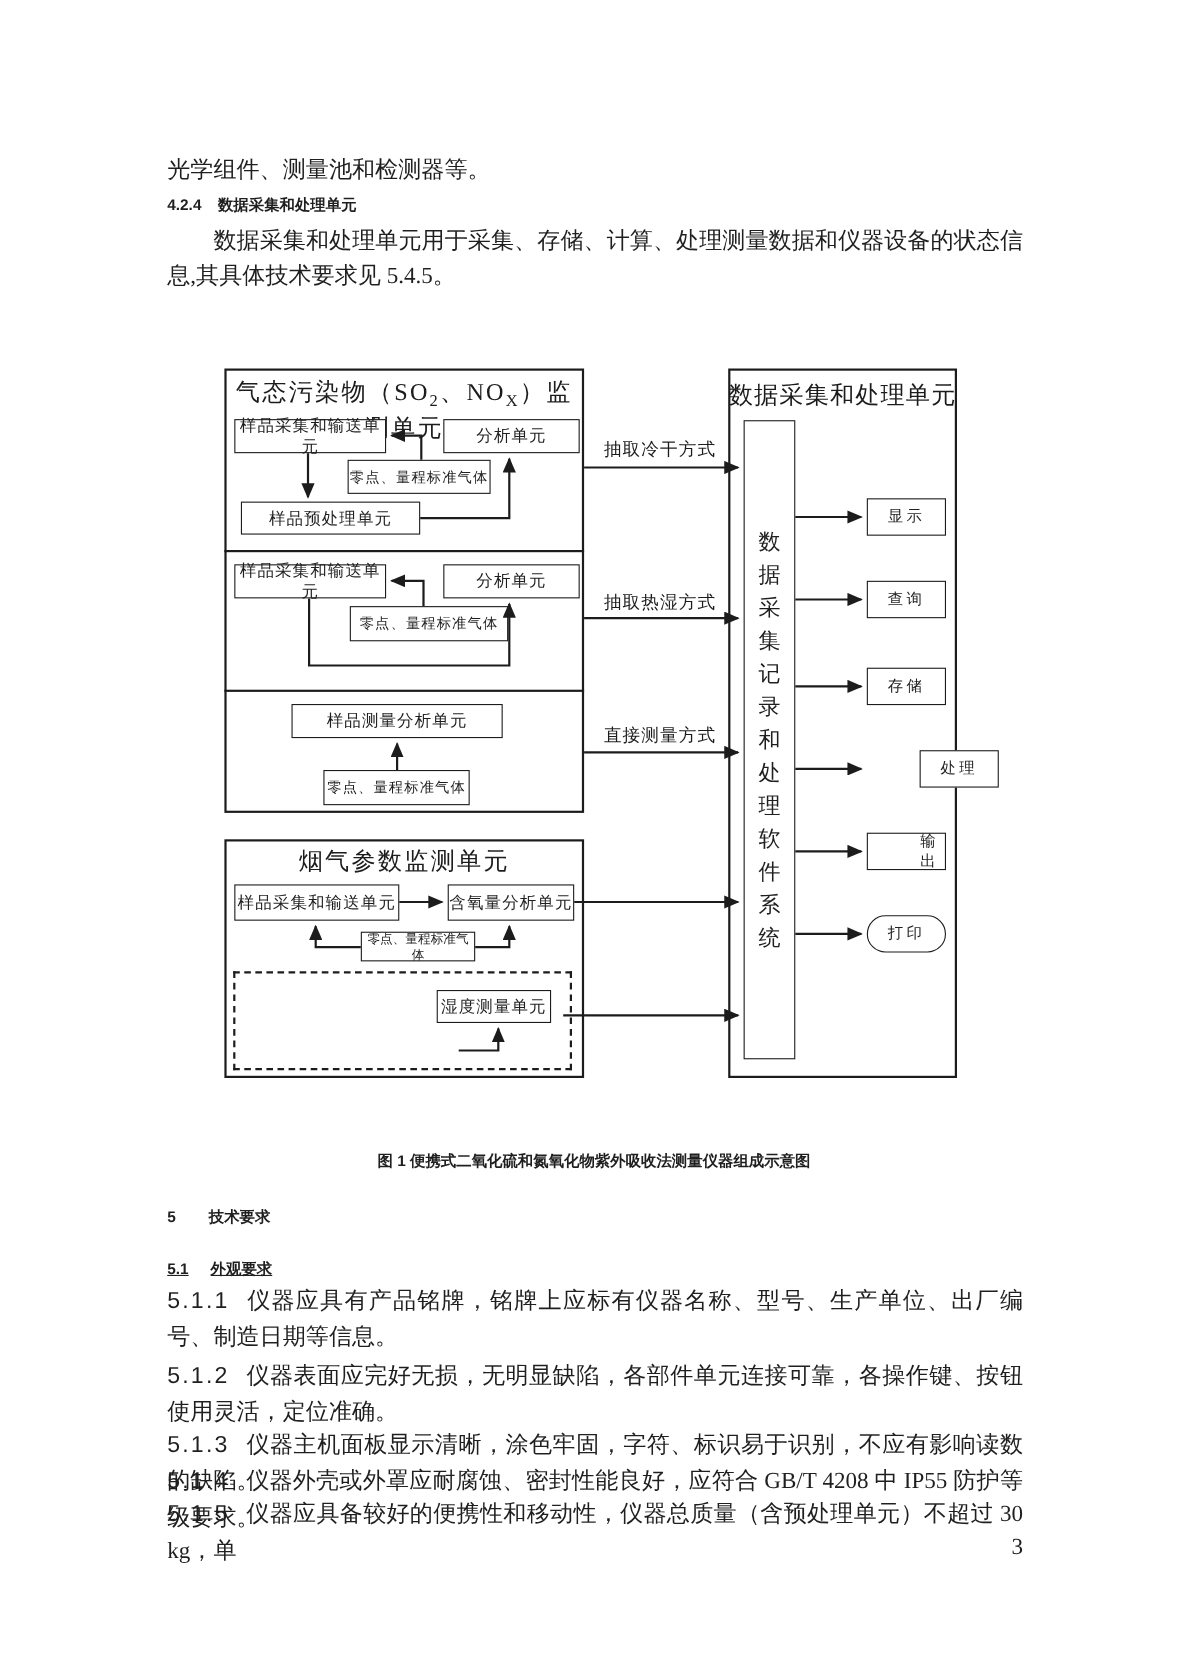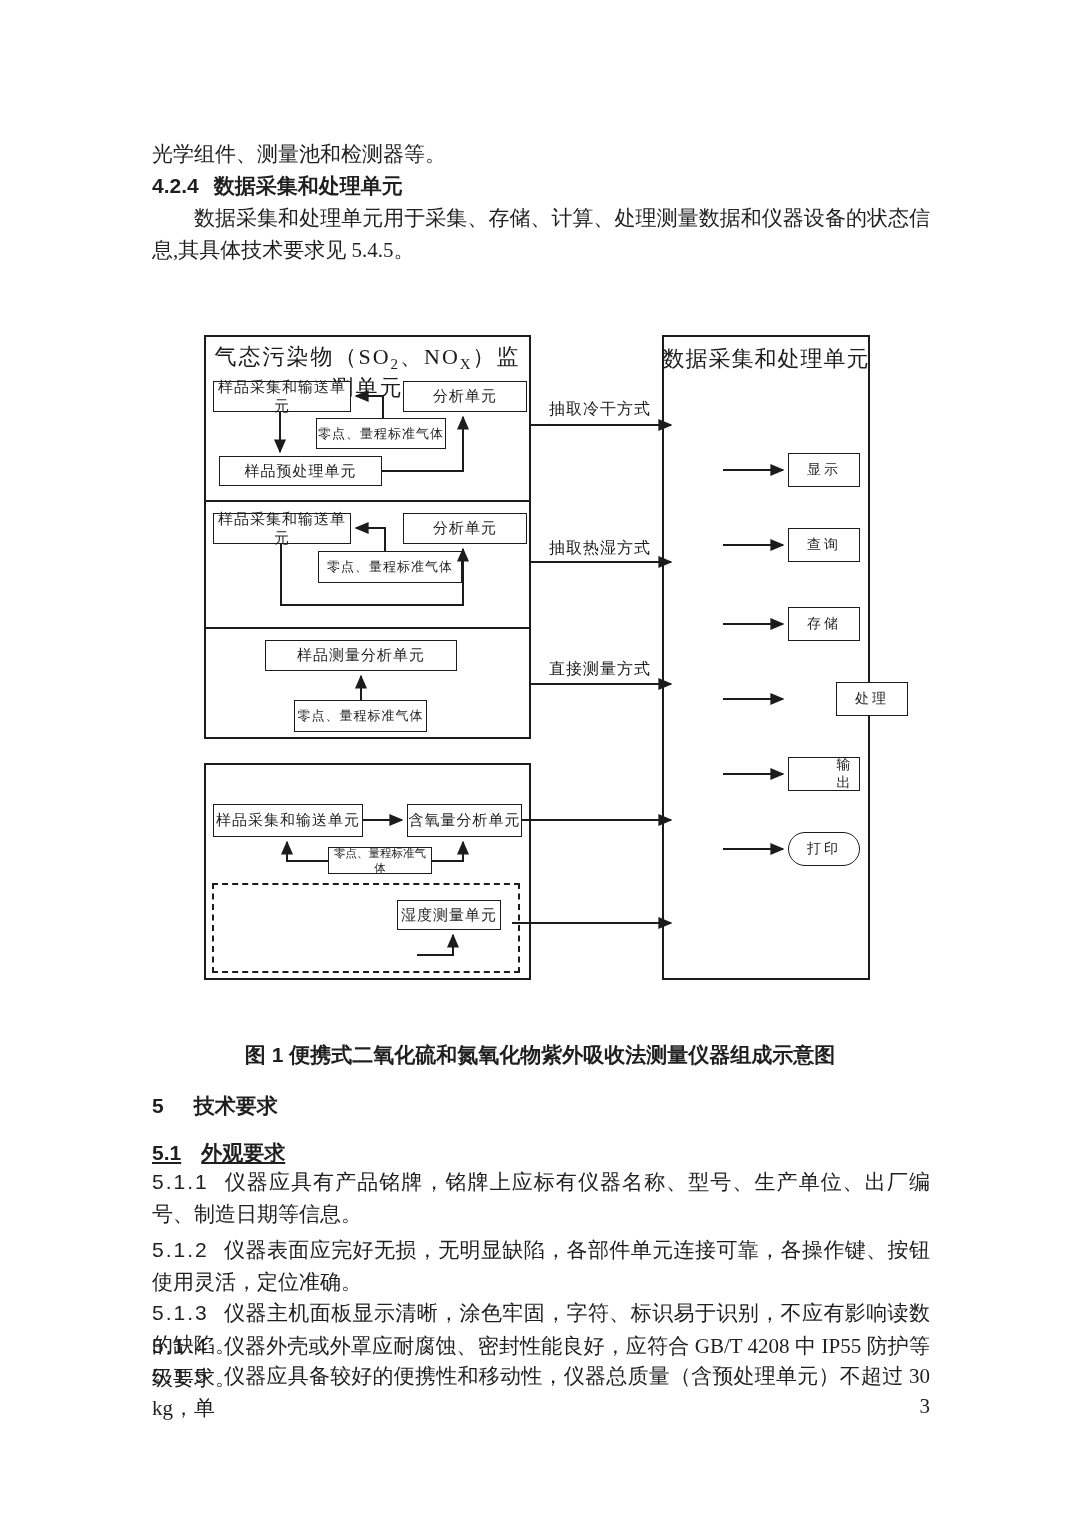--- a/index.html
+++ b/index.html
@@ -4,21 +4,21 @@
 <style>
   html,body{margin:0;padding:0;}
   body{
     width:1080px;height:1527px;position:relative;background:#ffffff;
     font-family:"Liberation Serif","DejaVu Serif",serif;color:#1f1f1f;
     overflow:hidden;
   }
   .abs{position:absolute;}
   .body-text{font-size:21px;line-height:32px;}
   .justify{text-align:justify;text-justify:inter-ideograph;}
-  .bold-head{font-family:"Liberation Sans","DejaVu Sans",sans-serif;font-weight:bold;font-size:21px;line-height:30px;}
+  .bold-head{font-family:"Liberation Sans","DejaVu Sans",sans-serif;font-weight:bold;font-size:14px;line-height:30px;}
   .clause-num{font-family:Liberation Sans, sans-serif;letter-spacing:2px;}
   .gap-lg{display:inline-block;width:30px;}
   .gap-md{display:inline-block;width:20px;}
   .gap-sm{display:inline-block;width:15px;}
 
   
   .dbox{
     position:absolute;border:1.5px solid #1c1c1c;background:#ffffff;
     display:flex;align-items:center;justify-content:center;
     text-align:center;box-sizing:border-box;letter-spacing:1px;
@@ -65,28 +65,32 @@
   <div class="dbox fs15" style="left:219px;top:456px;width:163px;height:30px;">样品预处理单元</div>
 
   <div class="dbox fs15" style="left:213px;top:513px;width:138px;height:31px;">样品采集和输送单元</div>
   <div class="dbox fs15" style="left:403px;top:513px;width:124px;height:31px;">分析单元</div>
   <div class="dbox fs13" style="left:318px;top:551px;width:144px;height:32px;">零点、量程标准气体</div>
 
   <div class="dbox fs15" style="left:265px;top:640px;width:192px;height:31px;">样品测量分析单元</div>
   <div class="dbox fs13" style="left:294px;top:700px;width:133px;height:32px;">零点、量程标准气体</div>
 
   <div class="dbox outer" style="left:204px;top:763px;width:327px;height:217px;"></div>
+  <div class="unit-title" style="left:204px;top:768px;width:327px;">烟气参数监测单元</div>
   <div class="dbox fs15" style="left:213px;top:804px;width:150px;height:33px;">样品采集和输送单元</div>
   <div class="dbox fs15" style="left:407px;top:804px;width:115px;height:33px;">含氧量分析单元</div>
   <div class="dbox fs11" style="left:328px;top:847px;width:104px;height:27px;">零点、量程标准气体</div>
   <div class="dashedbox" style="left:212px;top:883px;width:308px;height:90px;"></div>
   <div class="dbox fs15" style="left:397px;top:900px;width:104px;height:30px;">湿度测量单元</div>
 
   <div class="dbox outer" style="left:662px;top:335px;width:208px;height:645px;"></div>
   <div class="unit-title" style="left:662px;top:344px;width:208px;letter-spacing:1px;">数据采集和处理单元</div>
+  <div class="dbox" style="left:676px;top:382px;width:47px;height:581px;">
+    <div class="vtext">数据采集记录和处理软件系统</div>
+  </div>
   <div class="dbox fs18" style="left:788px;top:453px;width:72px;height:34px;">显示</div>
   <div class="dbox fs18" style="left:788px;top:528px;width:72px;height:34px;">查询</div>
   <div class="dbox fs18" style="left:788px;top:607px;width:72px;height:34px;">存储</div>
   <div class="dbox fs18" style="left:788px;top:682px;width:72px;height:34px;margin-left:48px;">处理</div>
   <div class="dbox fs18" style="left:788px;top:757px;width:72px;height:34px;padding-left:42px;">输出</div>
   <div class="dbox fs18" style="left:788px;top:832px;width:72px;height:34px;border-radius:17px;">打印</div>
 
   <div class="lbl" style="left:549px;top:399px;">抽取冷干方式</div>
   <div class="lbl" style="left:549px;top:538px;">抽取热湿方式</div>
   <div class="lbl" style="left:549px;top:659px;">直接测量方式</div>

